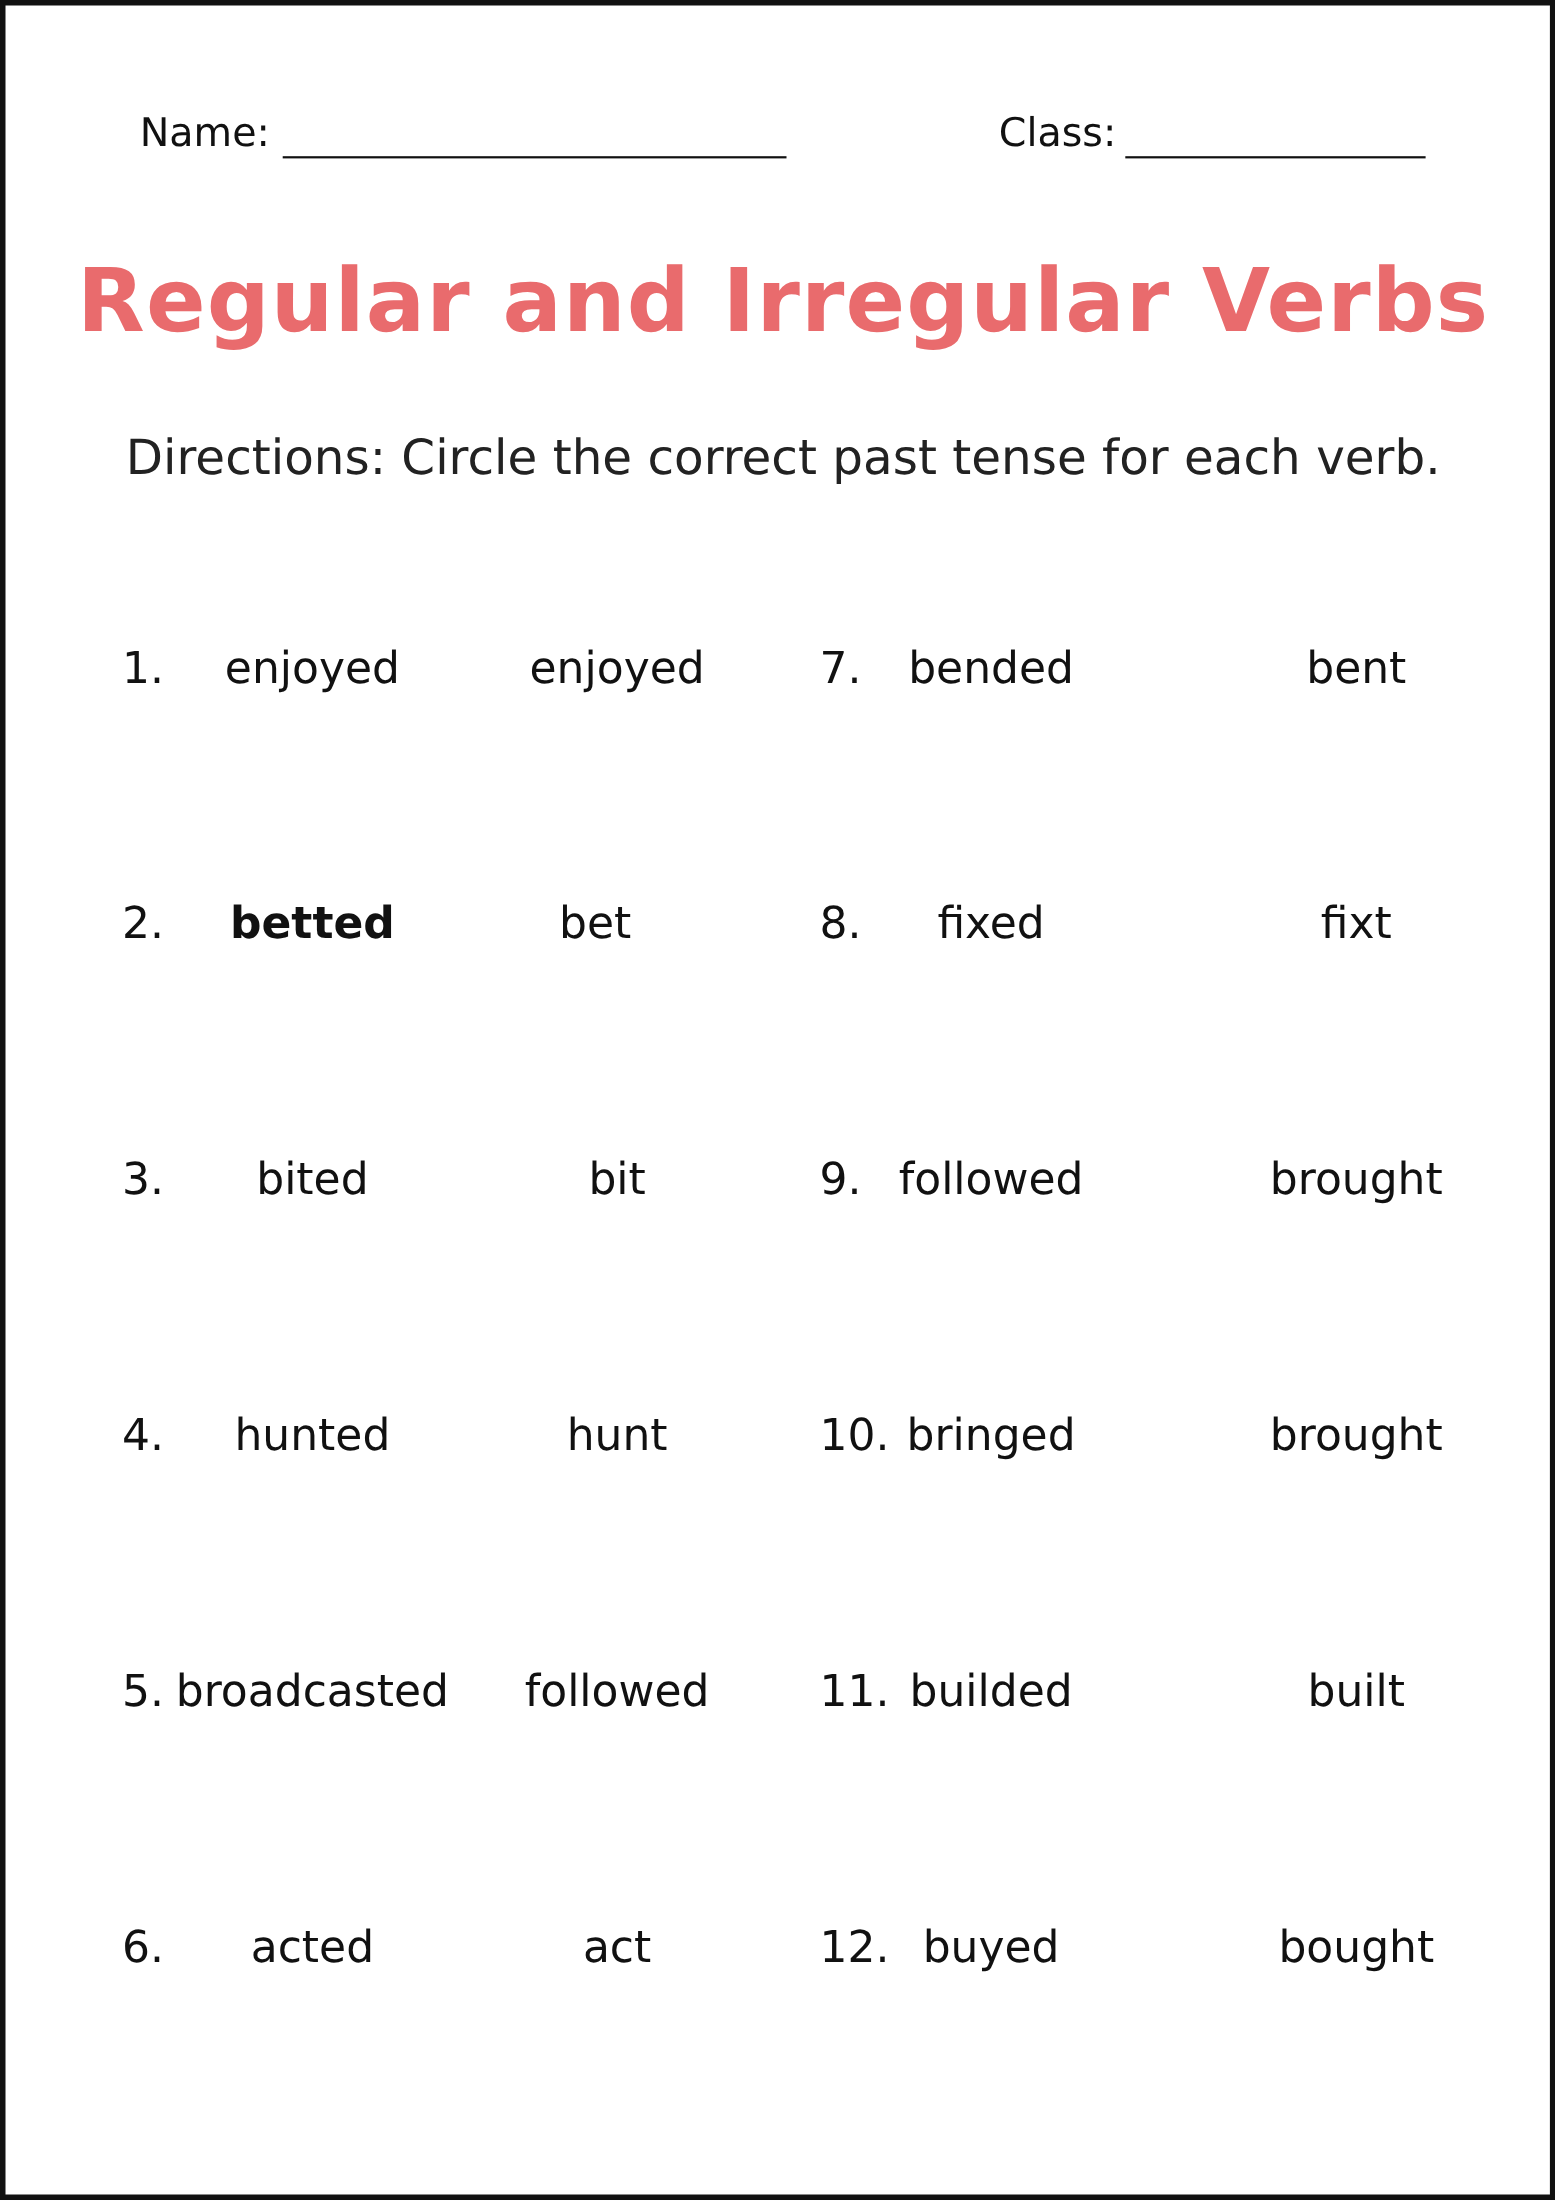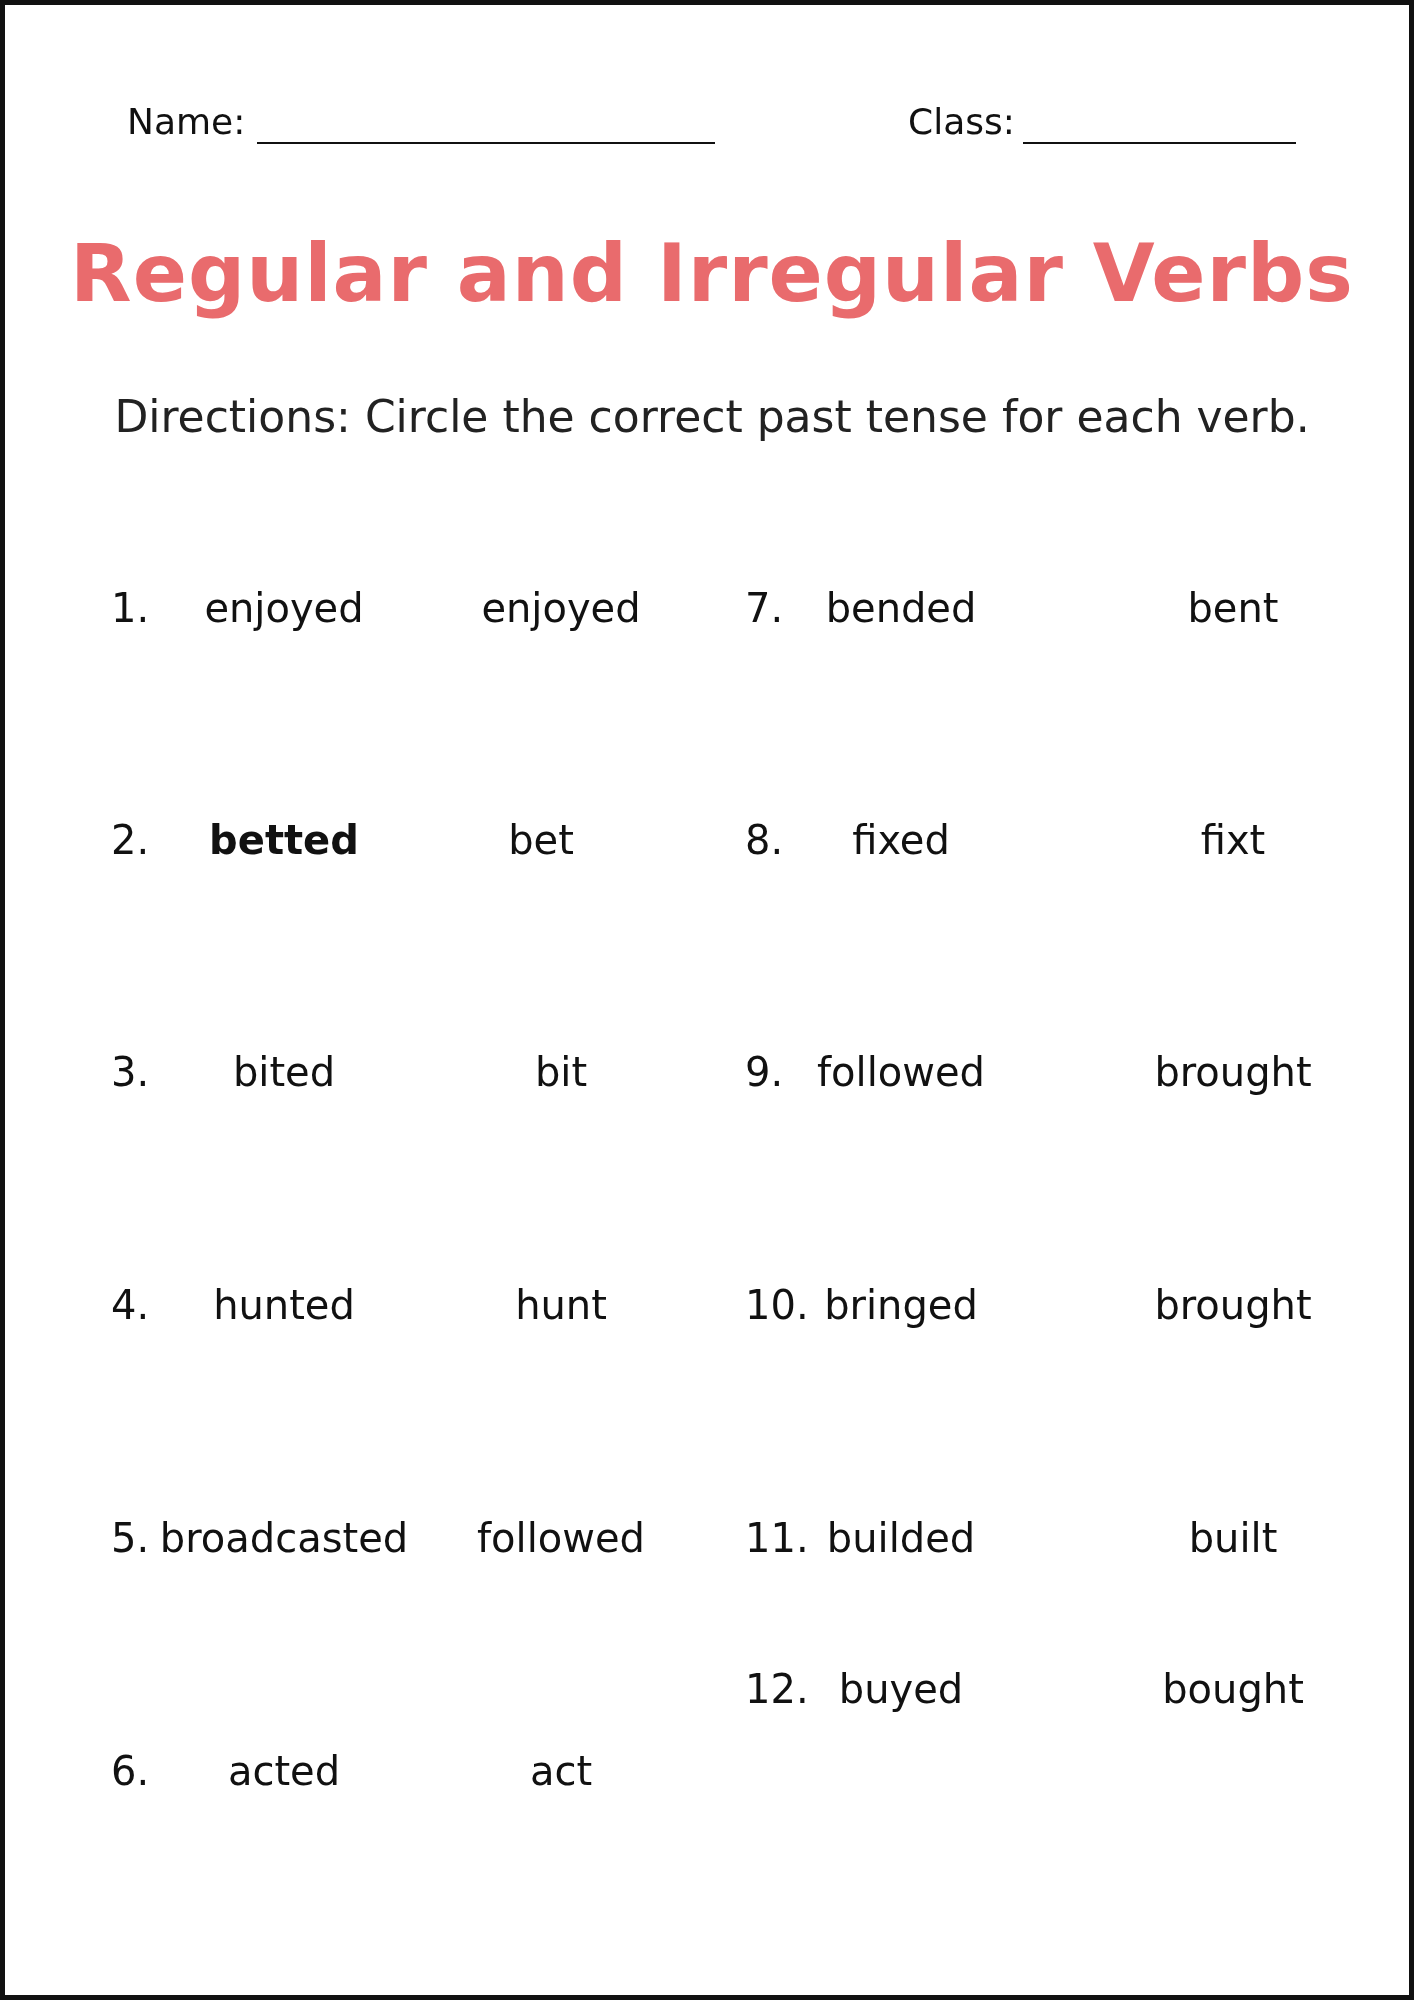--- a/index.html
+++ b/index.html
@@ -130,19 +130,19 @@
   <div class="item" style="left:740px; top:1277px; width:600px;">
     <span class="num">10.</span>
     <span class="opt" style="left:156px;">bringed</span>
     <span class="opt" style="left:488px;">brought</span>
   </div>
   <div class="item" style="left:740px; top:1510px; width:600px;">
     <span class="num">11.</span>
     <span class="opt" style="left:156px;">builded</span>
     <span class="opt" style="left:488px;">built</span>
   </div>
-  <div class="item" style="left:740px; top:1661px; width:600px;">
+  <div class="item" style="left:740px; top:1743px; width:600px;">
     <span class="num">12.</span>
     <span class="opt" style="left:156px;">buyed</span>
     <span class="opt" style="left:488px;">bought</span>
   </div>
 
 </div>
 
 </body></html>

